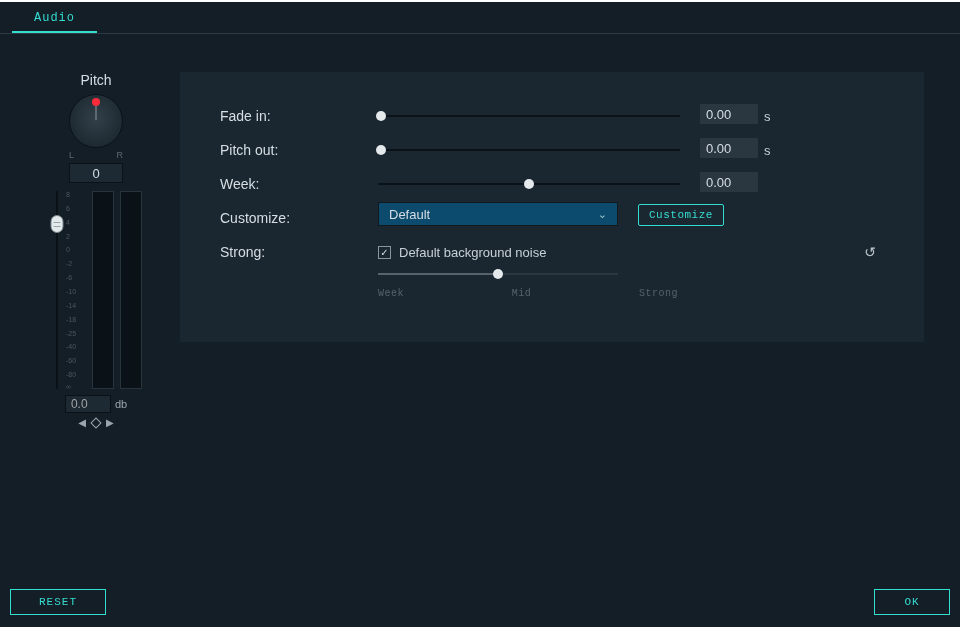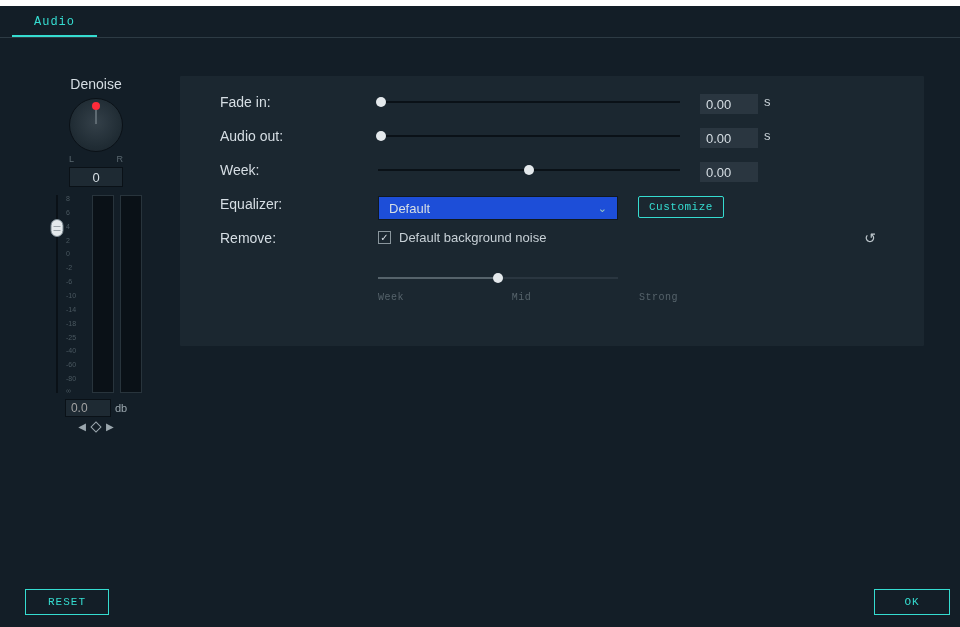--- a/index.html
+++ b/index.html
@@ -7,21 +7,21 @@
     width: 960px; height: 627px;
     background: #0c1620;
     color: #c7d0d6;
     font-family: "Helvetica Neue", Arial, sans-serif;
     font-size: 13px;
     overflow: hidden;
   }
   .window {
     width: 960px; height: 627px;
     background: #131e27;
-    border-top: 6px solid #ffffff;
+    border-top: 2px solid #ffffff;
     position: relative;
   }
   
   .tabs {
     height: 32px;
     border-bottom: 1px solid #2d3b44;
     display: flex;
     align-items: flex-end;
     padding-left: 12px;
   }
@@ -185,21 +185,21 @@
   
   .panel {
     flex: 1;
     background: #1b2730;
     border-radius: 1px;
     padding: 18px 40px 28px 40px;
     max-height: 270px;
   }
   .row {
     display: flex;
-    align-items: flex-start;
+    align-items: flex-end;
     height: 34px;
   }
   .row-label {
     width: 158px;
     color: #d6dee4;
     font-size: 14px;
   }
   .slider-wrap {
     width: 302px;
     position: relative;
@@ -233,21 +233,21 @@
     font-size: 13px;
   }
   .unit {
     margin-left: 6px;
     color: #c7d0d6;
     font-size: 13px;
   }
   .select {
     width: 240px;
     height: 24px;
-    background: #1d4ed8;
+    background: #0c4a6e;
     color: #d6dee4;
     border: 1px solid #11191f;
     display: flex;
     align-items: center;
     justify-content: space-between;
     padding: 0 10px;
     font-size: 13px;
     cursor: pointer;
   }
   .chev {
@@ -331,37 +331,36 @@
   .btn-bottom {
     min-width: 76px;
     height: 26px;
     border: 1px solid #35dcd0;
     color: #35dcd0;
     background: transparent;
     font-size: 11px;
     font-family: "Courier New", monospace;
     letter-spacing: 1px;
     cursor: pointer;
-    padding: 0 22px;
-    margin-left: 15px;
+    padding: 0 28px;
   }
 </style>
 </head>
 <body>
 
 <div class="window">
 
   <div class="tabs">
     <div class="tab">Audio</div>
   </div>
 
   <div class="content">
 
     <div class="vol-col">
-      <div class="vol-title">Denoise</div>
+      <div class="vol-title">Pitch</div>
       <div class="knob">
         <div class="knob-dot"></div>
         <div class="knob-line"></div>
       </div>
       <div class="lr-row">
         <span>L</span>
         <span>R</span>
       </div>
       <input class="vol-num" value="0" style="">
 
@@ -412,51 +411,51 @@
         <div class="slider-wrap">
           <div class="slider-track">
               <div class="slider-thumb" style="left:1%"></div>
             </div>
         </div>
         <input class="num-field" value="0.00" style="">
         <span class="unit">s</span>
       </div>
 
       <div class="row">
-        <div class="row-label">Audio out:</div>
+        <div class="row-label">Pitch out:</div>
         <div class="slider-wrap">
           <div class="slider-track">
               <div class="slider-thumb" style="left:1%"></div>
             </div>
         </div>
         <input class="num-field" value="0.00" style="">
         <span class="unit">s</span>
       </div>
 
       <div class="row">
         <div class="row-label">Week:</div>
         <div class="slider-wrap">
           <div class="slider-track">
               <div class="slider-thumb" style="left:50%"></div>
             </div>
         </div>
         <input class="num-field" value="0.00" style="">
       </div>
 
       <div class="row">
-        <div class="row-label">Equalizer:</div>
+        <div class="row-label">Customize:</div>
         <div class="select">
           <span>Default</span>
           <span class="chev">⌄</span>
         </div>
         <button class="btn-customize">Customize</button>
       </div>
 
       <div class="row">
-        <div class="row-label">Remove:</div>
+        <div class="row-label">Strong:</div>
         <div class="check-wrap">
           <div class="checkbox">✓</div>
           <span>Default background noise</span>
         </div>
         <span class="reset-icon">↺</span>
       </div>
 
       <div class="denoise-slider">
         <div class="denoise-wrap">
           <div class="slider-track" style="background:#2a3640">

